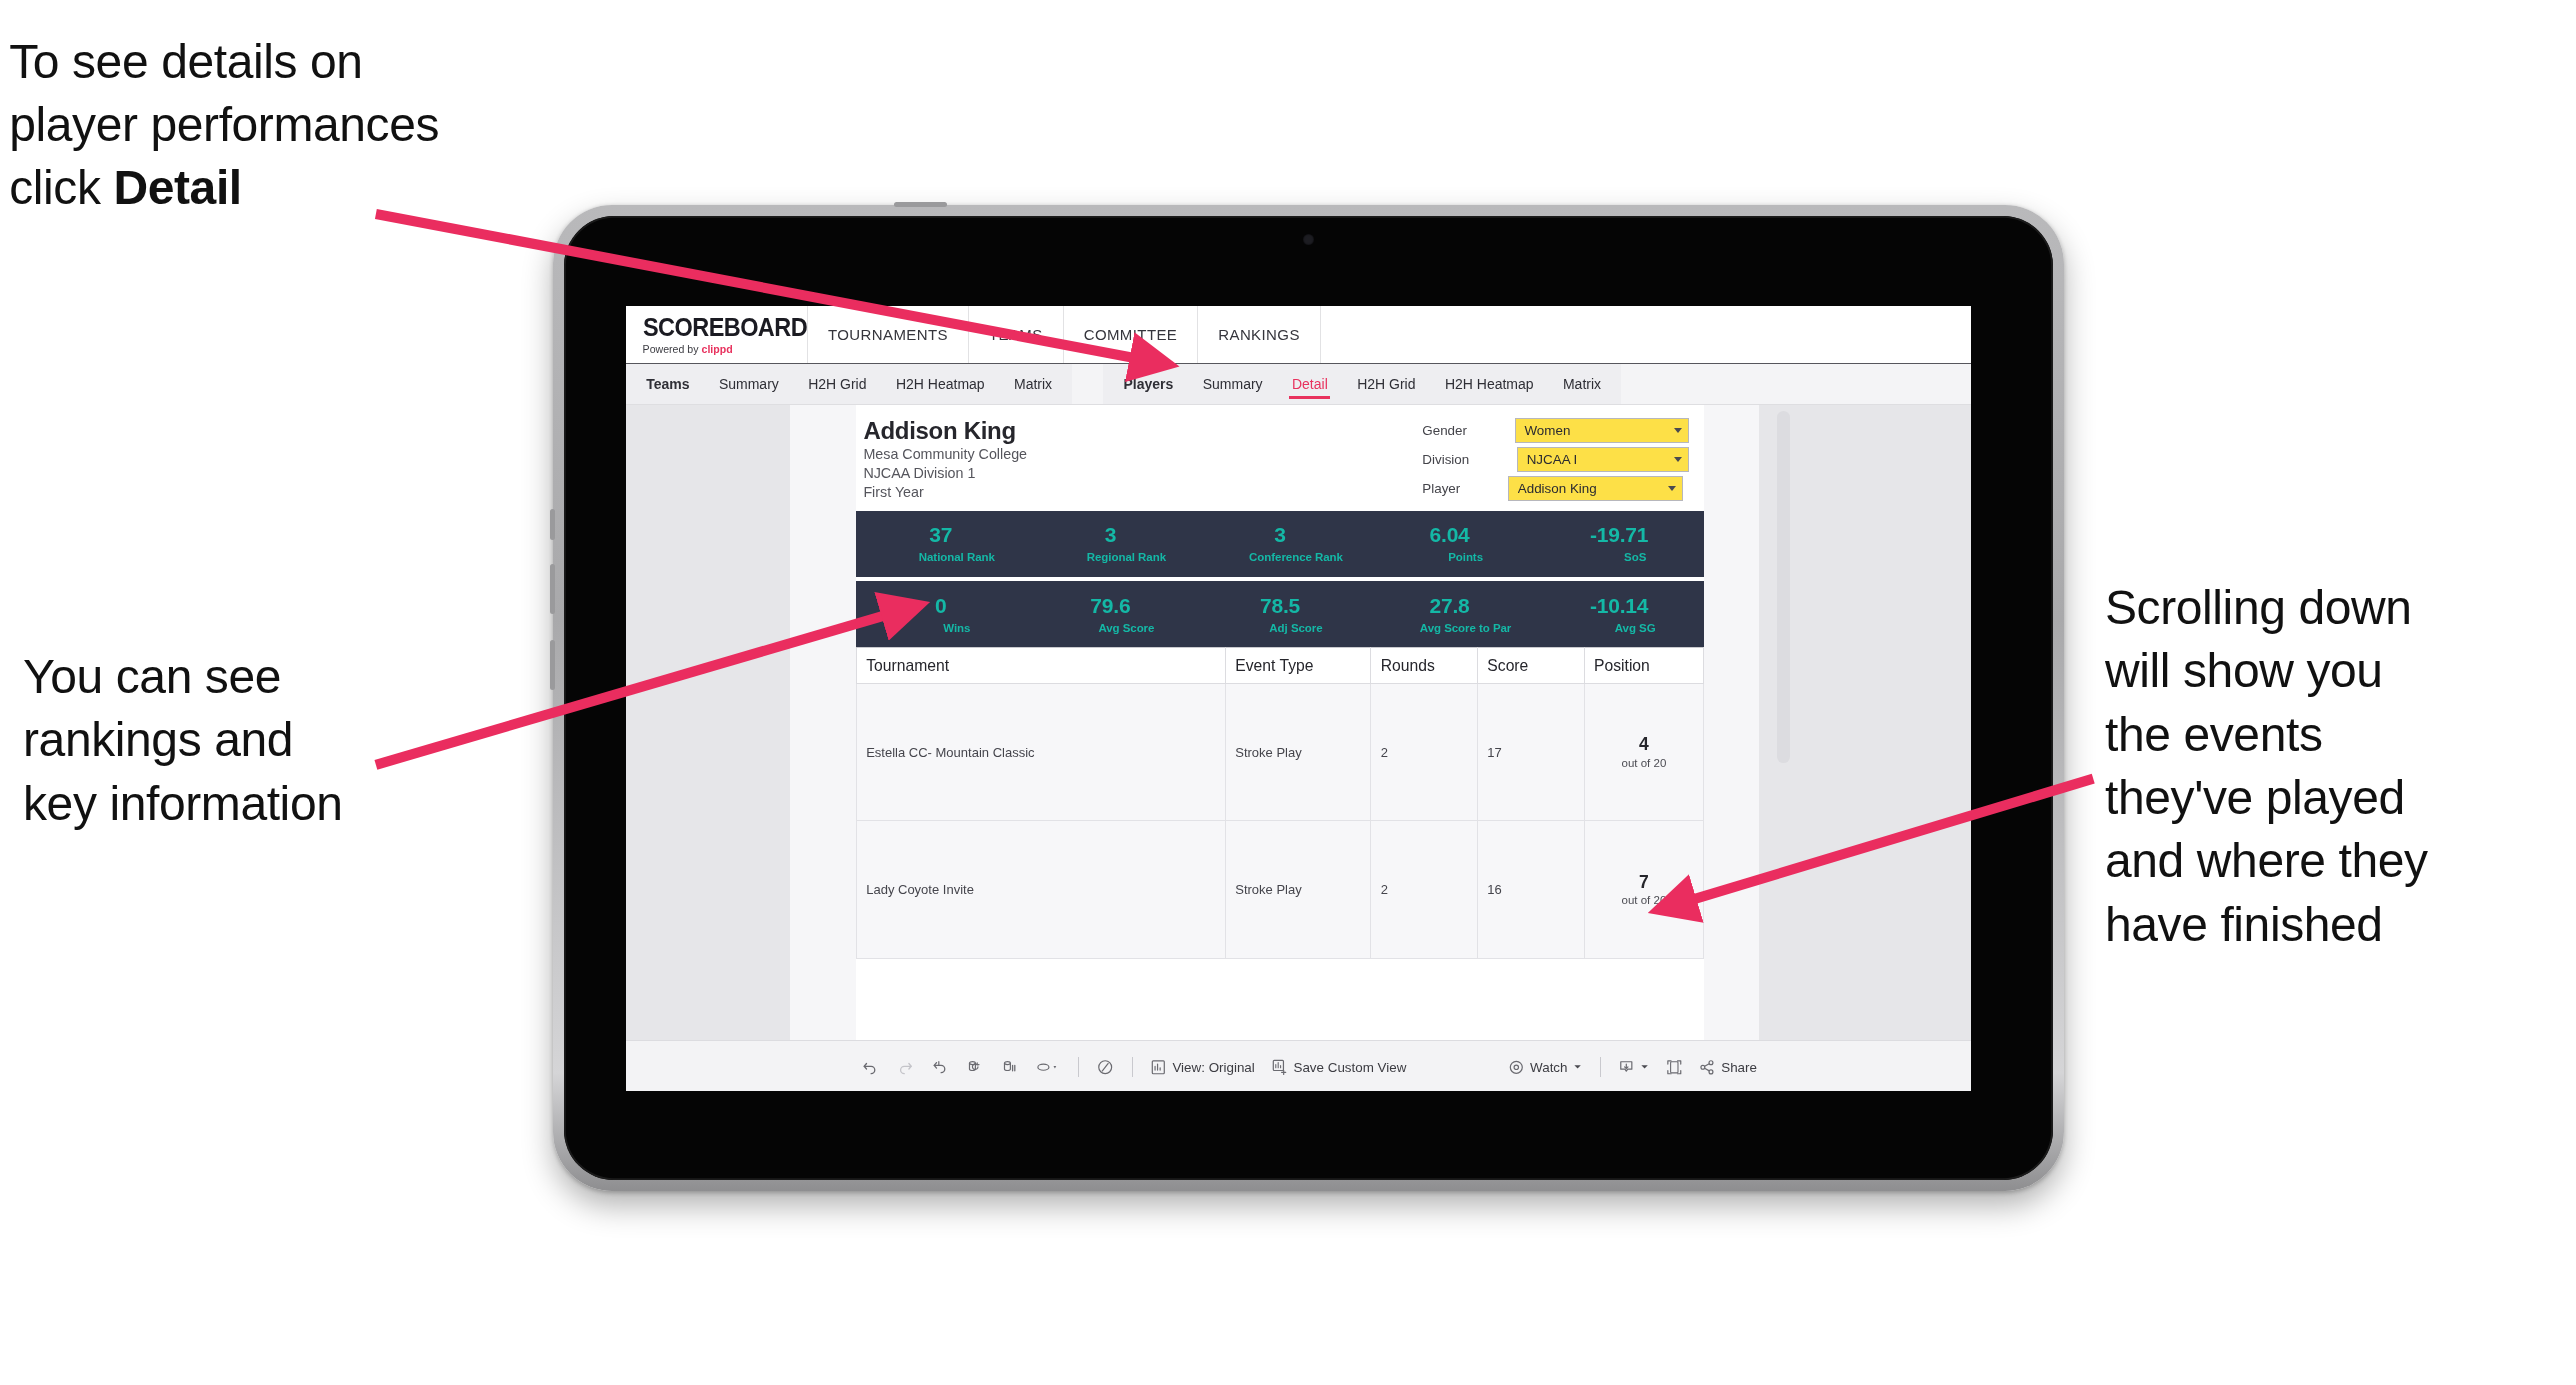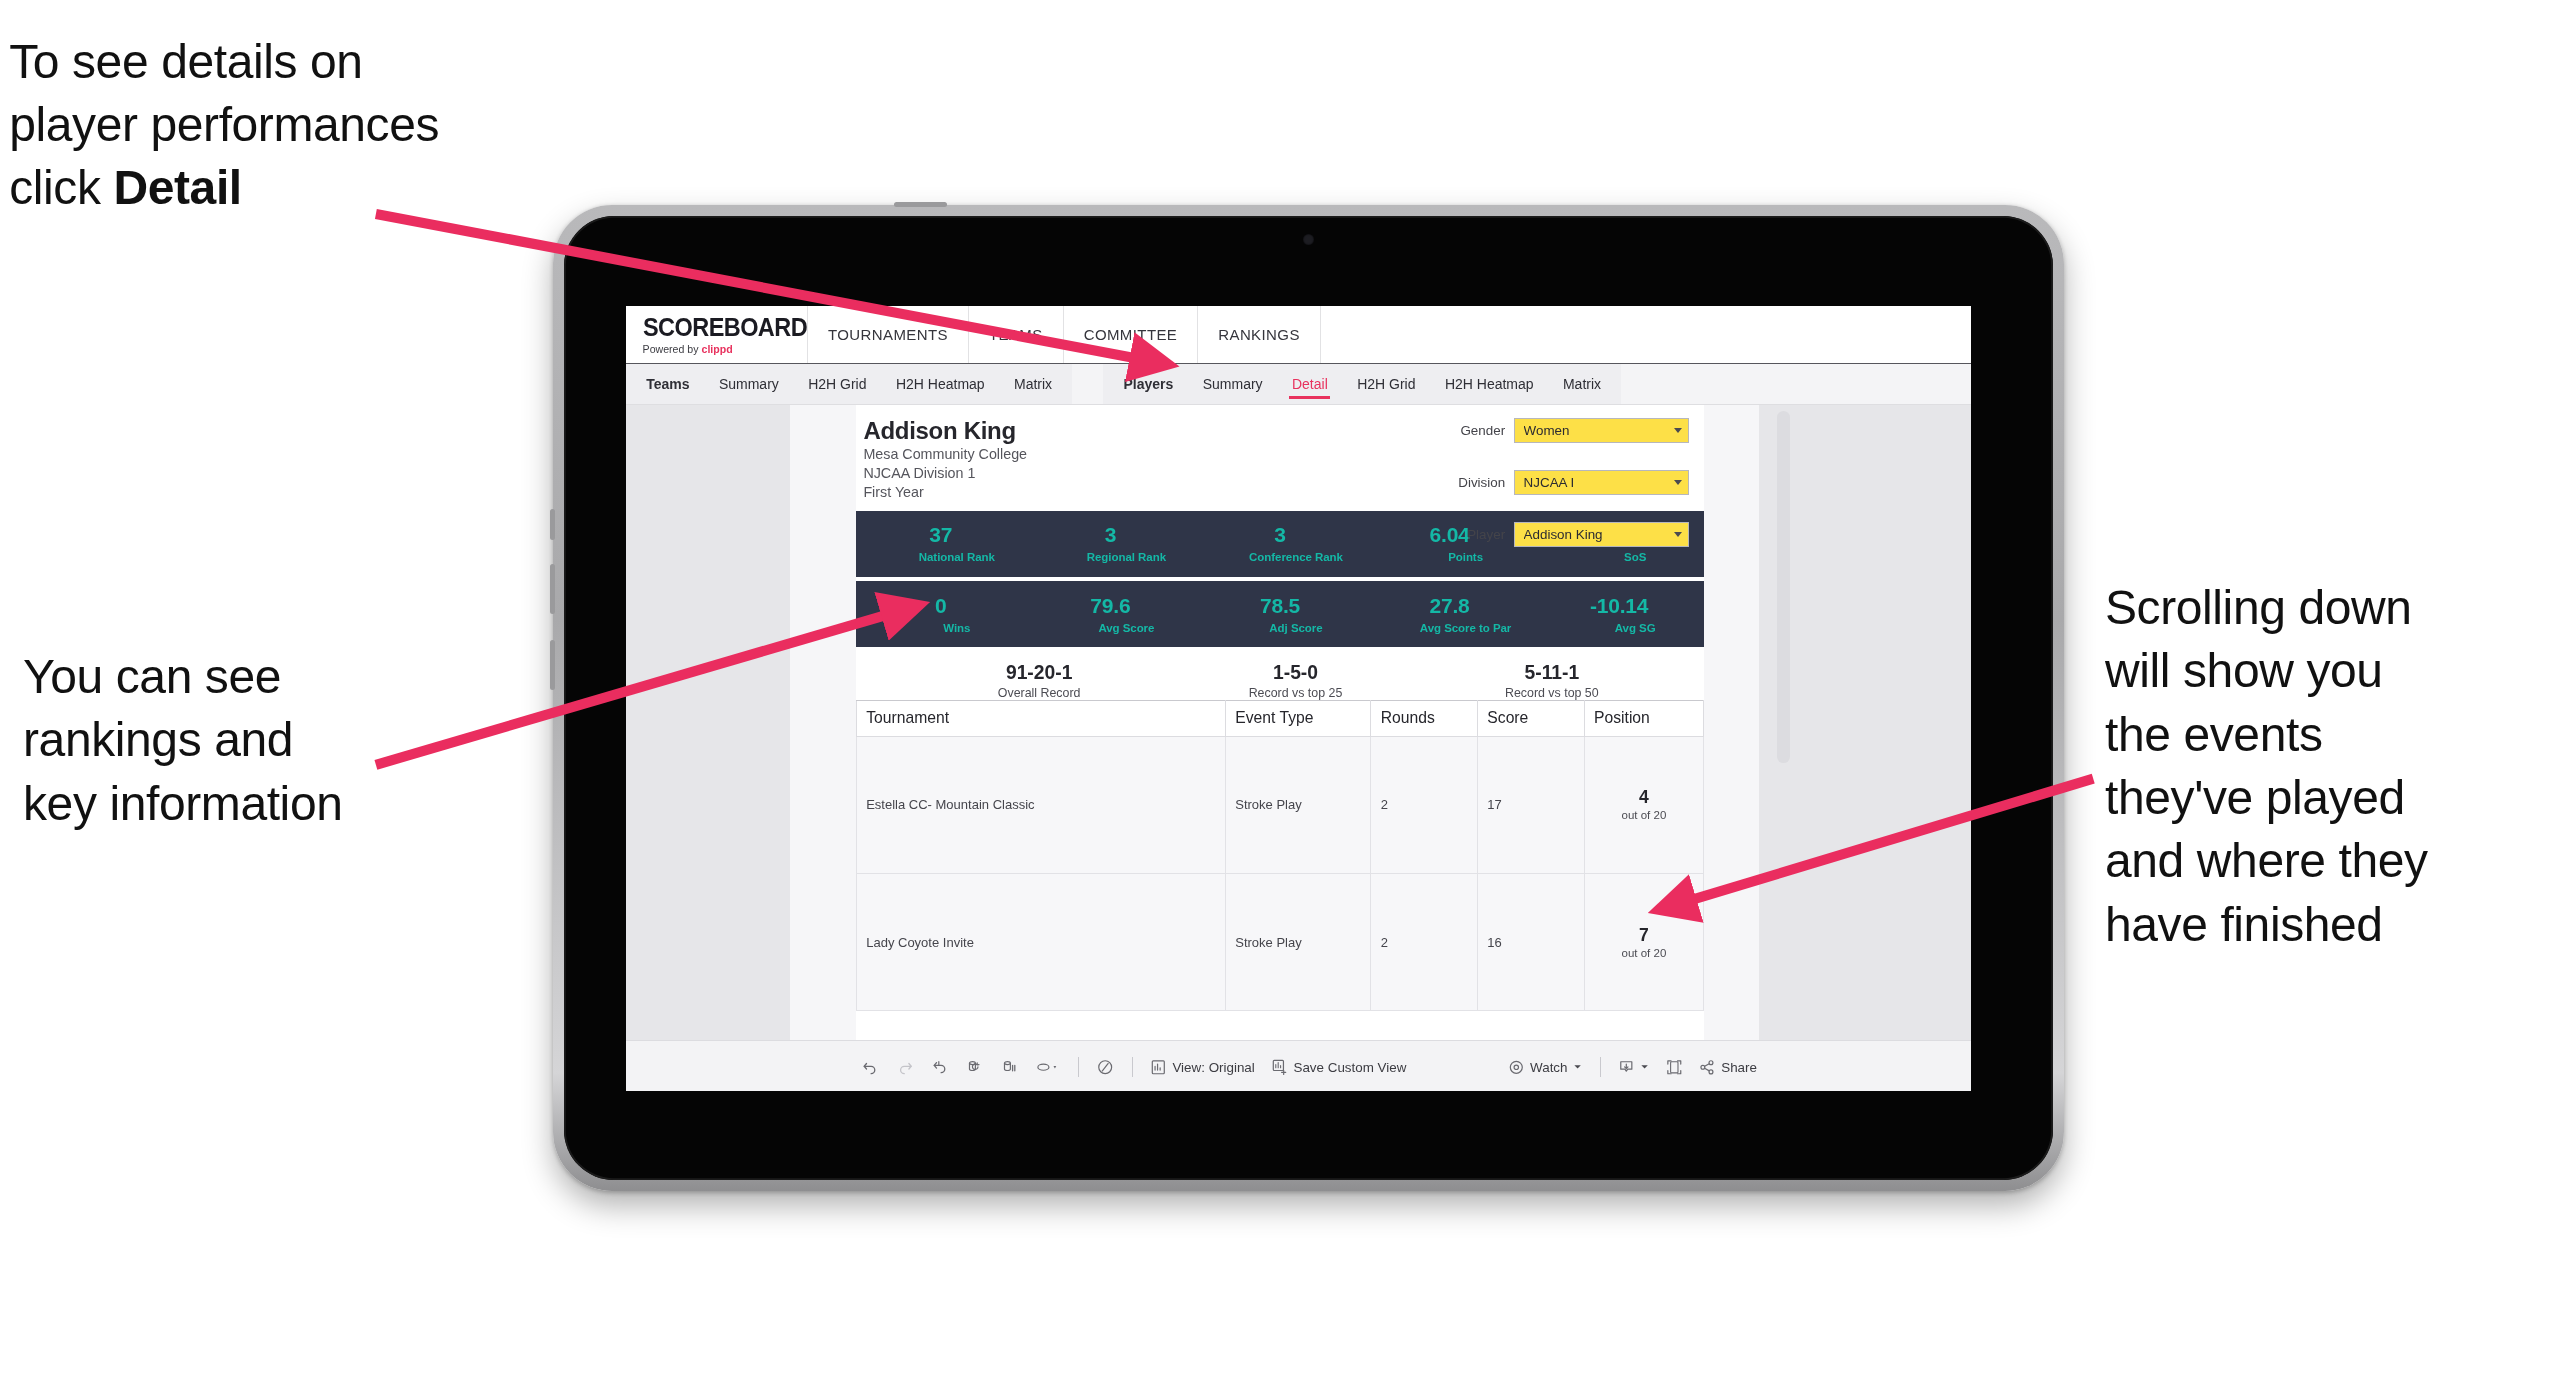--- a/index.html
+++ b/index.html
@@ -121,21 +121,21 @@
     background:#dcdce0;border-radius:6.4px;
   }
 
   
   #player-block{position:relative;padding:13px 0 0 7.4px;}
   #player-name{font-size:24px;font-weight:700;color:#26262c;letter-spacing:-0.3px;line-height:1.12;}
   .player-meta{font-size:14.3px;color:#55555c;line-height:1.32;}
 
   
   #filters{position:absolute;right:14.7px;top:13px;width:267px;}
-  .filter-row{display:flex;align-items:center;justify-content:flex-end;margin-bottom:27px;}
+  .filter-row{display:flex;align-items:center;margin-bottom:4px;gap:39px;}
   .filter-label{font-size:13.4px;color:#44444a;margin-right:9.2px;}
   .filter-select{
     width:175px;height:25px;background:#fde047;border:0.9px solid #b7b7bc;
     display:flex;align-items:center;justify-content:space-between;
     padding:0 6.4px 0 8.3px;box-sizing:border-box;
   }
   .filter-value{font-size:13.4px;color:#2b2b31;white-space:nowrap;overflow:hidden;}
   .caret{
     width:0;height:0;border-left:4.6px solid transparent;border-right:4.6px solid transparent;
     border-top:5.5px solid #4a4a50;flex:none;
@@ -307,34 +307,20 @@
             <div class="kpi">
               <div class="kpi-val">27.8</div>
               <div class="kpi-lbl">Avg Score to Par</div>
             </div>
             <div class="kpi">
               <div class="kpi-val">-10.14</div>
               <div class="kpi-lbl">Avg SG</div>
             </div>
           </div>
 
-          <div id="record-row">
-            <div class="rec">
-              <div class="rec-val">91-20-1</div>
-              <div class="rec-lbl">Overall Record</div>
-            </div>
-            <div class="rec">
-              <div class="rec-val">1-5-0</div>
-              <div class="rec-lbl">Record vs top 25</div>
-            </div>
-            <div class="rec">
-              <div class="rec-val">5-11-1</div>
-              <div class="rec-lbl">Record vs top 50</div>
-            </div>
-          </div>
 
           <table id="tourn-table">
             <thead>
               <tr>
                 <th class="col-tour">Tournament</th>
                 <th class="col-type">Event Type</th>
                 <th class="col-rounds">Rounds</th>
                 <th class="col-score">Score</th>
                 <th class="col-pos">Position</th>
               </tr>

